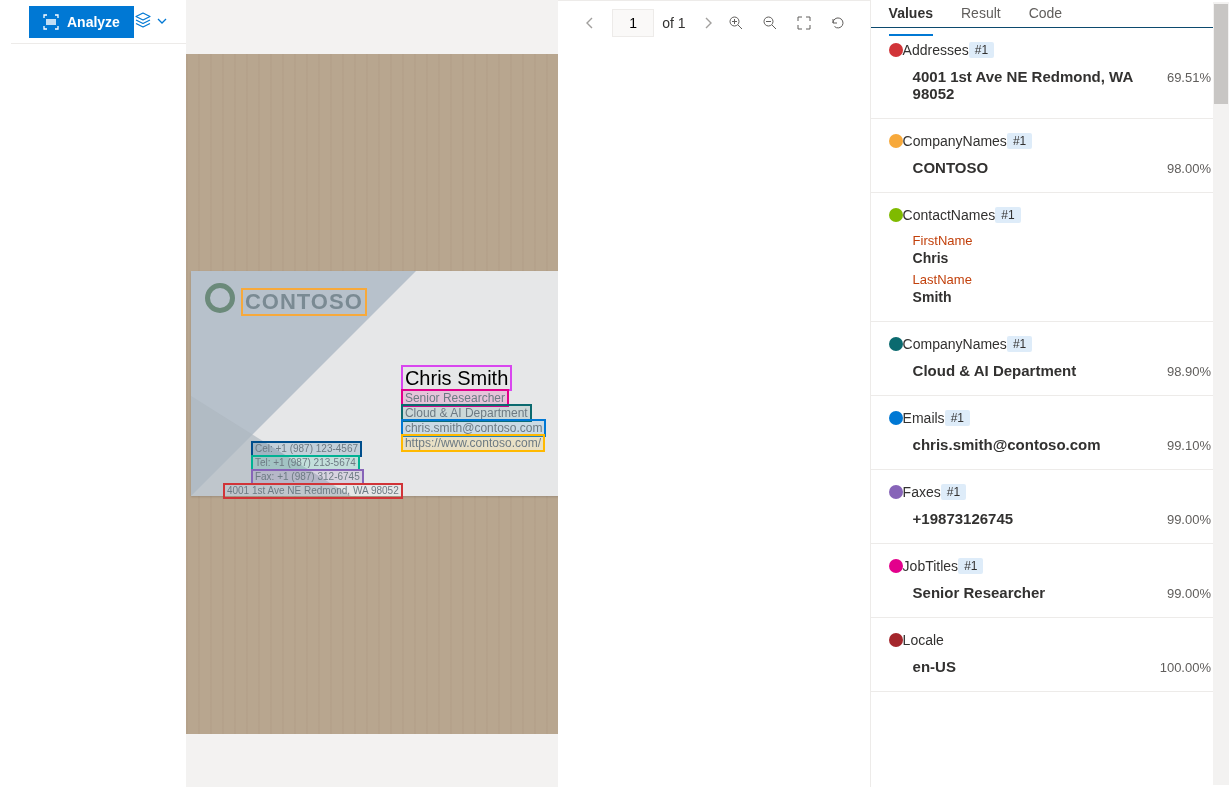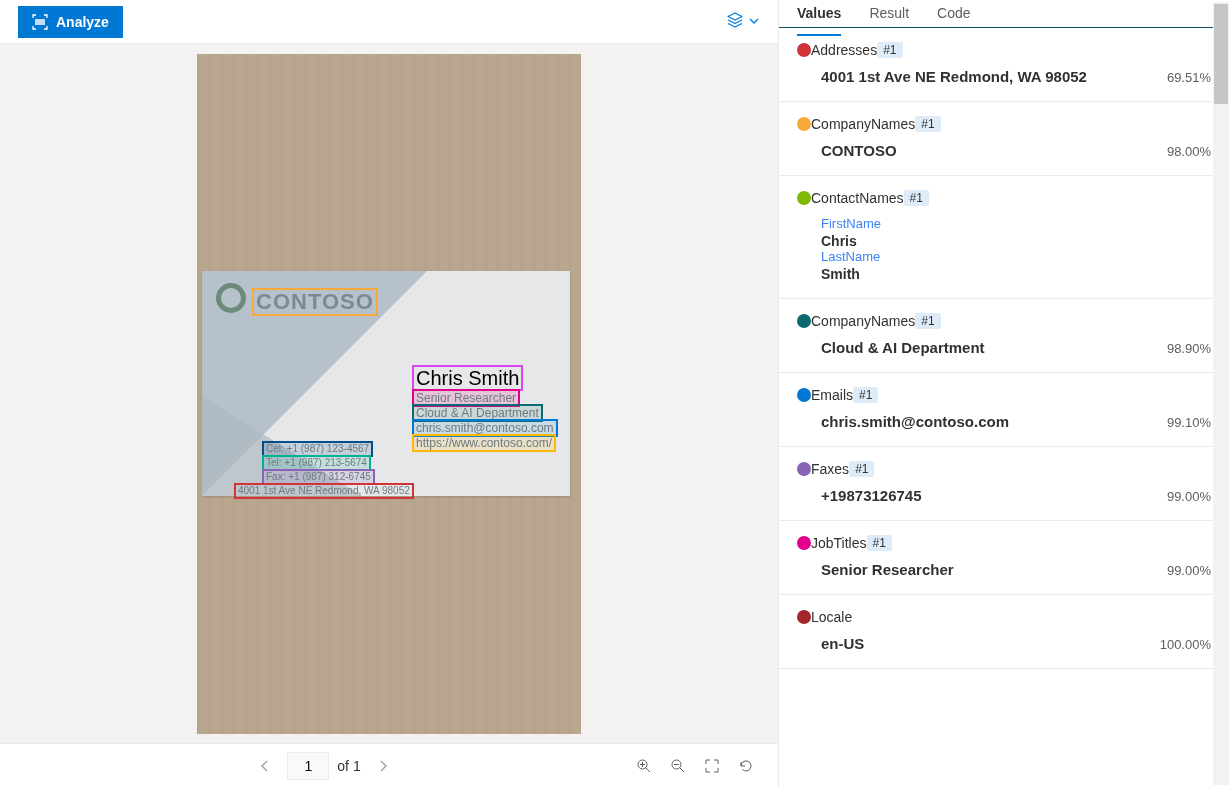--- a/index.html
+++ b/index.html
@@ -1,18 +1,18 @@
 <!DOCTYPE html>
 <html><head>
 <meta charset="utf-8">
 <style>
 * { box-sizing: border-box; margin: 0; padding: 0; }
 body { font-family: "Segoe UI", -apple-system, sans-serif; font-size: 14px; color: #323130; overflow: hidden; }
 .app { display: flex; height: 787px; width: 1229px; }
-.left-pane { flex: 1; display: flex; flex-direction: column; background: #fff; border-right: 1px solid #edebe9; }
+.left-pane { flex: 1; display: flex; flex-direction: row; background: #fff; border-right: 1px solid #edebe9; margin-left: 11px; }
 .toolbar { height: 44px; border-bottom: 1px solid #edebe9; display: flex; align-items: center; padding: 0 18px; justify-content: space-between; }
 .analyze-btn { background: #0078d4; color: #fff; border: none; padding: 8px 14px; font-size: 14px; font-weight: 600; cursor: pointer; display: flex; align-items: center; gap: 8px; }
 .analyze-btn .ico { display: inline-flex; }
 .layers-btn { display: flex; align-items: center; gap: 4px; color: #0078d4; cursor: pointer; }
 .canvas { flex: 1; background: #f3f2f1; display: flex; align-items: center; justify-content: center; position: relative; overflow: hidden; }
 .doc-image { width: 384px; height: 680px; background: #b8a68f; position: relative; background-image: linear-gradient(90deg, rgba(160,140,115,.15) 0 2px, transparent 2px 12px); background-size: 12px 100%; }
 .biz-card { position: absolute; left: 5px; top: 217px; width: 368px; height: 225px; background: #e6e7e8; box-shadow: 0 1px 2px rgba(0,0,0,.15); }
 .biz-card .tri1 { position: absolute; left:0; top:0; width:0; height:0; border-left: 225px solid #8fa3b3; border-bottom: 225px solid transparent; opacity:.55; }
 .biz-card .tri2 { position: absolute; left:0; bottom:0; width:0; height:0; border-right: 160px solid transparent; border-bottom: 100px solid #aeb8c0; opacity:.7; }
 .logo-ring { position: absolute; left: 14px; top: 12px; width: 30px; height: 30px; border: 5px solid #6b8a7a; border-radius: 50%; }
@@ -38,21 +38,21 @@
 .tab.active { color: #323130; font-weight: 600; border-bottom-color: #0078d4; }
 .results { flex: 1; overflow-y: auto; }
 .field-block { border-bottom: 1px solid #edebe9; padding: 14px 18px 16px; }
 .field-hdr { display: flex; align-items: center; margin-bottom: 10px; }
 .dot { width: 14px; height: 14px; border-radius: 50%; flex-shrink: 0; }
 .field-name { font-size: 14px; color: #323130; }
 .badge { background: #deecf9; color: #323130; font-size: 12px; padding: 1px 6px; border-radius: 2px; }
 .field-row { display: flex; justify-content: space-between; align-items: baseline; padding-left: 24px; }
 .field-val { font-weight: 600; font-size: 15px; }
 .conf { font-size: 13px; color: #605e5c; }
-.sublabel { font-size: 13px; color: #3b82f6; padding-left: 24px; }
+.sublabel { font-size: 13px; color: #c2410c; padding-left: 24px; margin-top: 6px; }
 .subval { font-weight: 600; font-size: 14px; padding-left: 24px; margin-top: 2px; }
 .scroll-track { position: absolute; right: 0; top: 2px; bottom: 2px; width: 16px; background: #f3f2f1; }
 .scroll-thumb { position: absolute; right: 1px; top: 2px; width: 14px; height: 100px; background: #c8c6c4; }
 </style>
 </head>
 <body>
 
 <div class="app">
   <div class="left-pane">
     <div class="toolbar">

